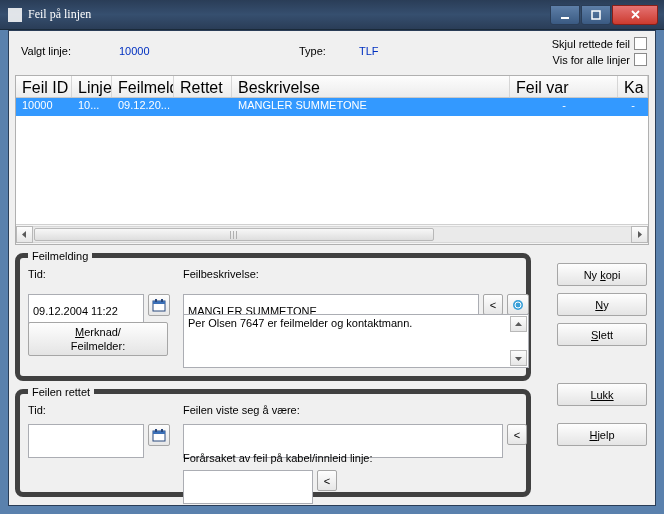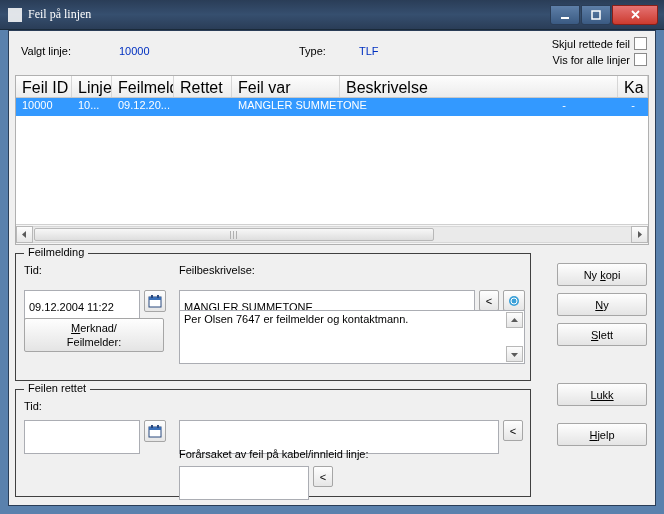--- a/index.html
+++ b/index.html
@@ -54,21 +54,21 @@
   .grid-row.sel { background:#3399ff; color:#fff; }
   .gc { padding:1px 6px; overflow:hidden; white-space:nowrap; }
   .c0{width:56px;} .c1{width:40px;} .c2{width:62px;} .c3{width:58px;} .c4{width:278px;} .c5{width:108px;} .c6{width:30px;}
   .grid-scroll { height:20px; background:#f5f5f5; border-top:1px solid #d0d0d0; display:flex; align-items:center; }
   .scroll-arrow{ width:17px; height:17px; border:1px solid #b8b8b8; background:linear-gradient(#fdfdfd,#e6e6e6); display:flex;align-items:center;justify-content:center;}
   .scroll-track{ flex:1; height:17px; background:#eaeaea; border-top:1px solid #d8d8d8; border-bottom:1px solid #d8d8d8; position:relative;}
   .scroll-thumb{ position:absolute; left:1px; top:1px; bottom:1px; width:400px; background:linear-gradient(#f7f7f7,#dedede); border:1px solid #b8b8b8; border-radius:2px;}
   .scroll-thumb::after{content:"";position:absolute;left:50%;top:50%;width:8px;height:8px;transform:translate(-50%,-50%);background:repeating-linear-gradient(90deg,#b0b0b0 0 1px,transparent 1px 3px);} 
 
   
-  .group { position:absolute; border:1px solid #404040; border-radius:0; }
+  .group { position:absolute; border:5px solid #404040; border-radius:8px; }
   .group-title { position:absolute; top:-8px; left:8px; background:#f0f0f0; padding:0 4px; font-size:11px; }
   .grp-feilmelding { left:6px; top:222px; width:516px; height:128px; }
   .grp-rettet { left:6px; top:358px; width:516px; height:108px; }
 
   .lbl { position:absolute; font-size:11px; }
   .txt { position:absolute; background:#fff; border:1px solid #abadb3; padding:16px 4px; font-size:11px; }
   .btn-cal { position:absolute; width:22px; height:22px; border:1px solid #a6a6a6; border-radius:2px; background:linear-gradient(#fefefe,#e6e6e6); display:flex;align-items:center;justify-content:center;}
   .smallbtn { position:absolute; width:20px; height:21px; border:1px solid #a6a6a6; border-radius:2px; background:linear-gradient(#fefefe,#e6e6e6); display:flex;align-items:center;justify-content:center; font-size:11px;}
   .toggle-merknad { position:absolute; left:8px; top:64px; width:140px; height:34px; background:linear-gradient(#fefefe,#e4e4e4); border:1px solid #a6a6a6; border-radius:2px; text-align:center; line-height:14px; padding-top:2px; font-size:11px;}
   .textarea { position:absolute; background:#fff; border:1px solid #abadb3; padding:2px 4px; font-size:11px; overflow:hidden;}
@@ -126,22 +126,22 @@
       </div>
     </div>
   </div>
 
   <div class="grid-wrap">
     <div class="grid-header">
       <div class="gh c0">Feil ID</div>
       <div class="gh c1">Linje</div>
       <div class="gh c2">Feilmeldt</div>
       <div class="gh c3">Rettet</div>
+      <div class="gh c4">Beskrivelse</div>
       <div class="gh c5">Feil var</div>
-      <div class="gh c4">Beskrivelse</div>
       <div class="gh c6">Ka</div>
     </div>
     <div class="grid-body">
       <div class="grid-row sel">
         <div class="gc c0">10000</div>
         <div class="gc c1">10...</div>
         <div class="gc c2">09.12.20...</div>
         <div class="gc c3"></div>
         <div class="gc c4">MANGLER SUMMETONE</div>
         <div class="gc c5" style="text-align:center">-</div>
@@ -215,20 +215,21 @@
     <input class="txt" style="left: 8px; top: 30px; width: 116px; height: 21px;" value="">
     <div class="btn-cal" style="left:128px; top:30px;">
       <svg width="14" height="14">
           <rect x="1" y="3" width="12" height="10" fill="#fff" stroke="#29487d"></rect>
           <rect x="1" y="3" width="12" height="3" fill="#3a6fb7"></rect>
           <rect x="3" y="1" width="2" height="3" fill="#29487d"></rect>
           <rect x="9" y="1" width="2" height="3" fill="#29487d"></rect>
         </svg>
     </div>
 
+    <span class="lbl" style="left:163px; top:10px;">Feilen viste seg å være:</span>
     <input class="txt" style="left: 163px; top: 30px; width: 320px; height: 21px;" value="">
     <div class="smallbtn" style="left:487px; top:30px;">&lt;</div>
 
     <span class="lbl" style="left:163px; top:58px;">Forårsaket av feil på kabel/innleid linje:</span>
     <input class="txt" style="left: 163px; top: 76px; width: 130px; height: 21px;" value="">
     <div class="smallbtn" style="left:297px; top:76px;">&lt;</div>
   </div>
 
   <div class="rbtn" style="top:232px;">
       <span>Ny&nbsp;</span>

